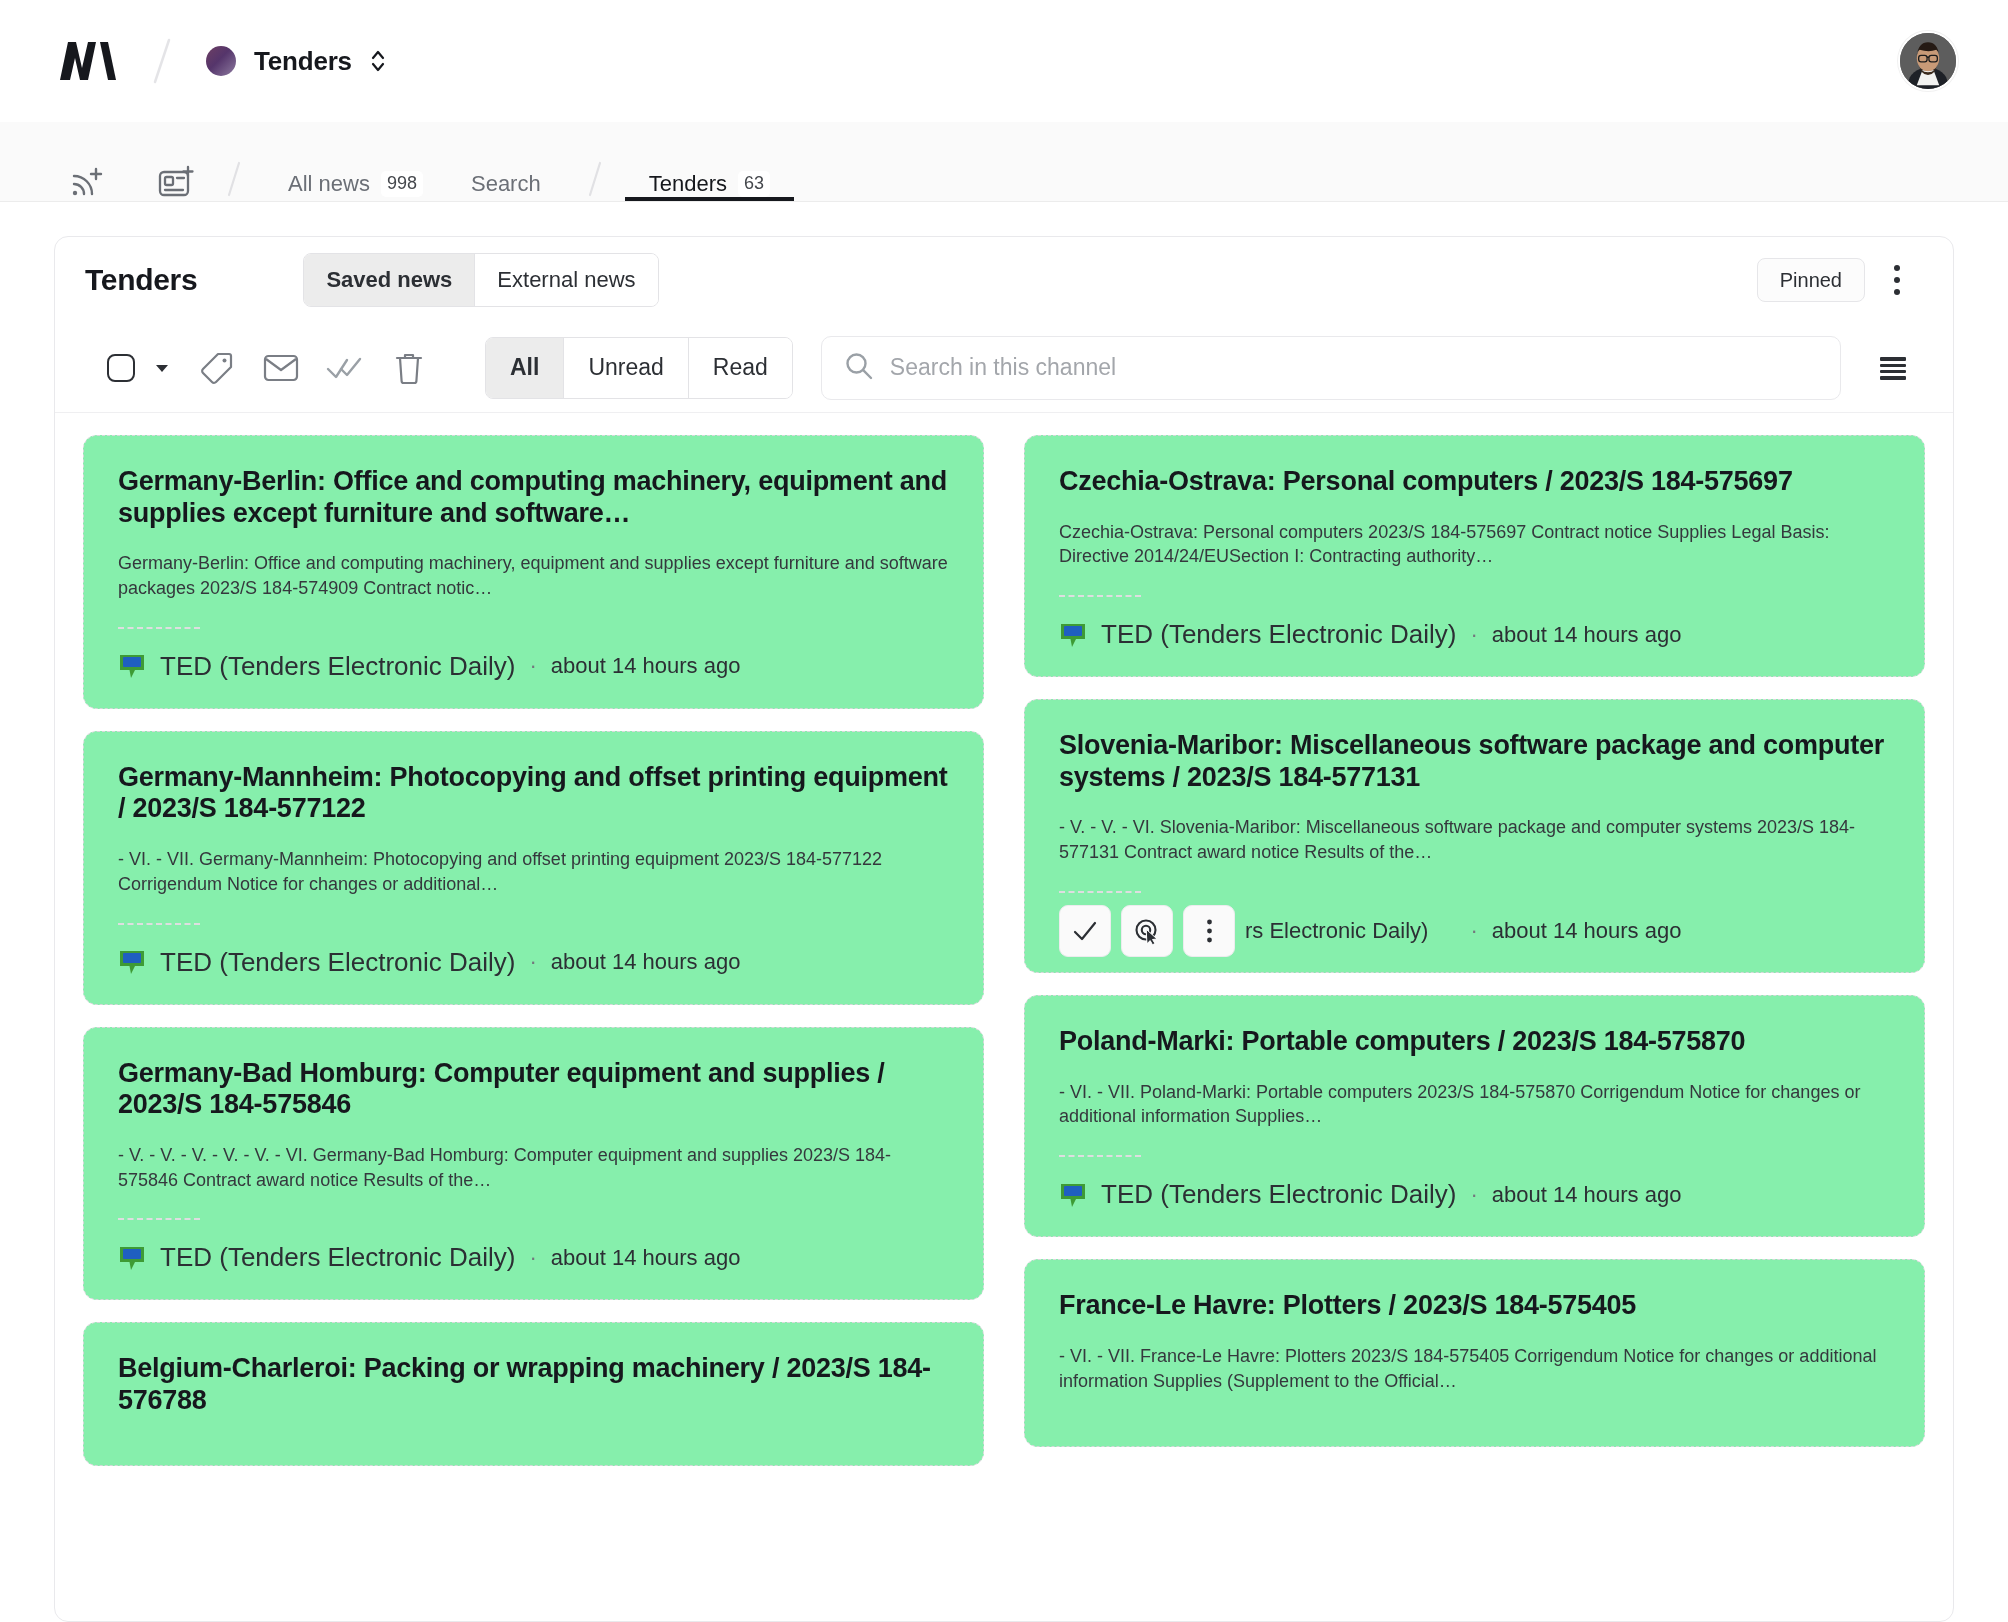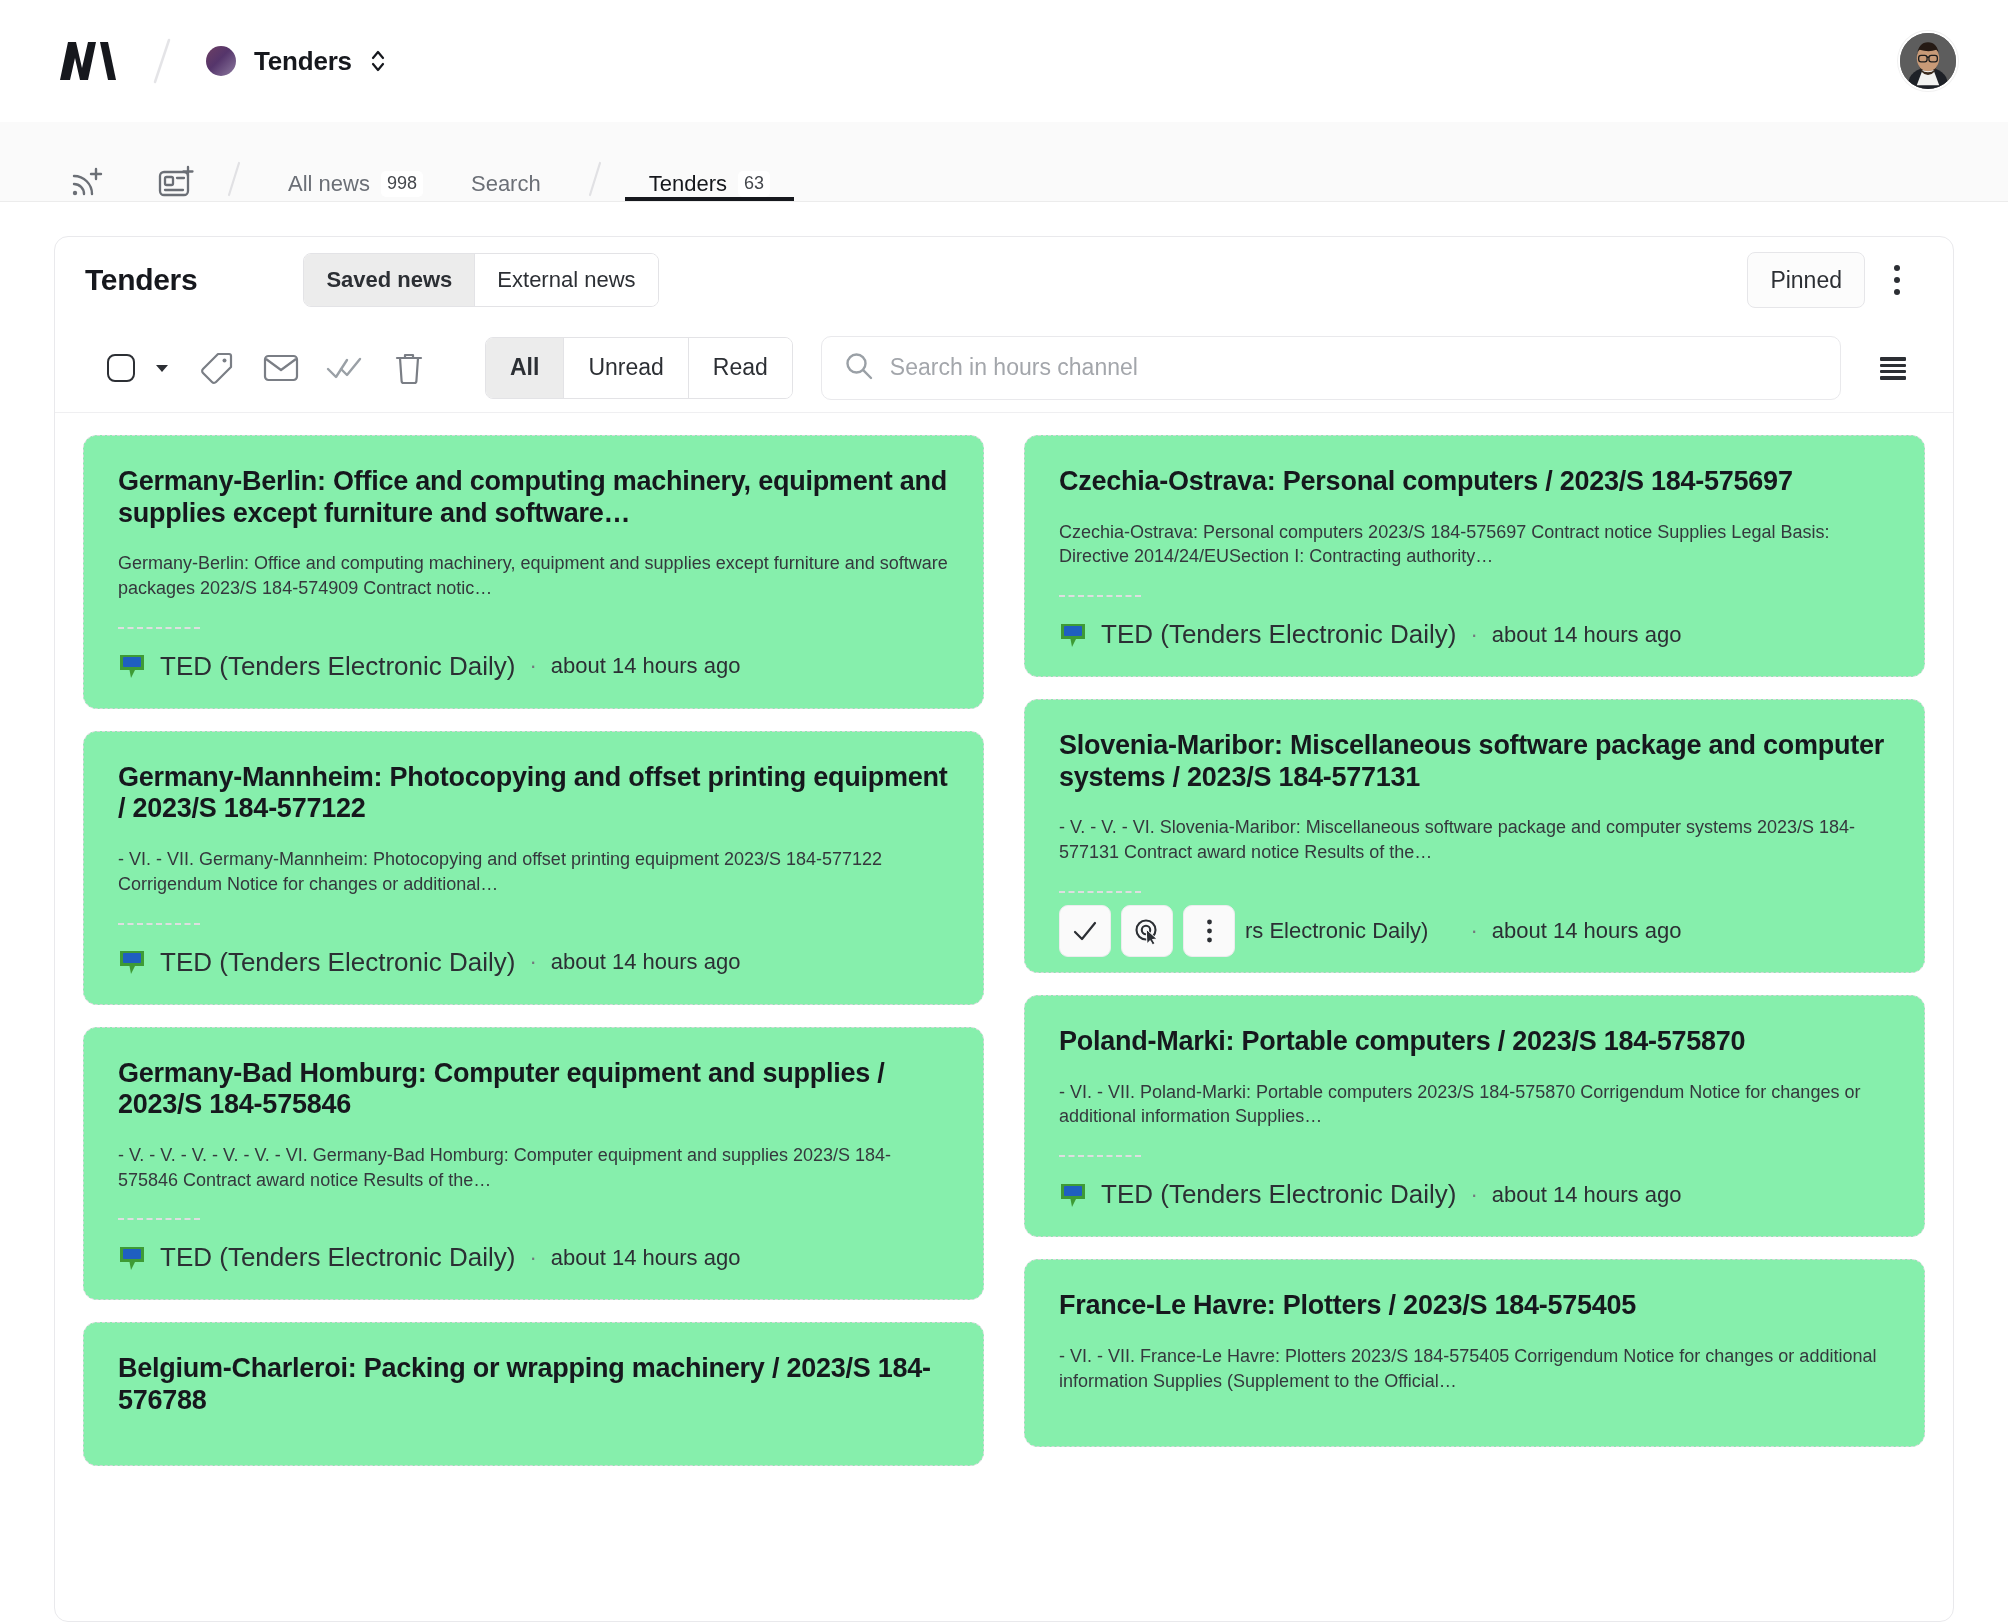--- a/index.html
+++ b/index.html
@@ -104,23 +104,23 @@
   }
   .seg-btn {
     display: flex; align-items: center; padding: 0 22px;
     font-size: 22px; color: #2c2f34; cursor: pointer; background: #fff;
     border: none; font-family: inherit; white-space: nowrap;
   }
   .seg-btn.active { background: #ececec; font-weight: 700; }
   .seg-btn + .seg-btn { border-left: 1px solid #e3e3e6; }
   .head-right { margin-left: auto; display: flex; align-items: center; gap: 10px; }
   .pinned-btn {
-    height: 56px; padding: 0 22px; display: flex; align-items: center;
+    height: 44px; padding: 0 22px; display: flex; align-items: center;
     border: 1px solid #e6e6e9; border-radius: 8px; background: #fcfcfc;
-    font-size: 23px; color: #2c2f34; cursor: pointer; font-family: inherit;
+    font-size: 20px; color: #2c2f34; cursor: pointer; font-family: inherit;
   }
   .kebab-btn {
     width: 44px; height: 48px; display:flex; align-items:center; justify-content:center;
     cursor: pointer; color: #2c2f34;
   }
 
   
   .toolbar {
     height: 90px; display: flex; align-items: center;
     padding: 0 32px 0 26px; gap: 0;
@@ -370,21 +370,21 @@
       <button class="filter-btn">Read</button>
     </div>
 
     <div class="searchbox">
       <span>
         <svg width="30" height="30" viewBox="0 0 30 30" fill="none" stroke="#9aa0a6" stroke-width="2.4" stroke-linecap="round">
           <circle cx="12.5" cy="12.5" r="9"></circle>
           <line x1="19.2" y1="19.2" x2="27" y2="27"></line>
         </svg>
       </span>
-      <span class="search-ph">Search in hours channel</span>
+      <span class="search-ph">Search in this channel</span>
     </div>
 
     <div class="list-toggle">
       <svg width="30" height="26" viewBox="0 0 30 26">
         <rect x="2" y="2" width="26" height="4" rx="1" fill="#2c2f34"></rect>
         <rect x="2" y="9" width="26" height="3" rx="1" fill="#2c2f34"></rect>
         <rect x="2" y="15" width="26" height="3" rx="1" fill="#2c2f34"></rect>
         <rect x="2" y="21" width="26" height="4" rx="1" fill="#2c2f34"></rect>
       </svg>
     </div>

